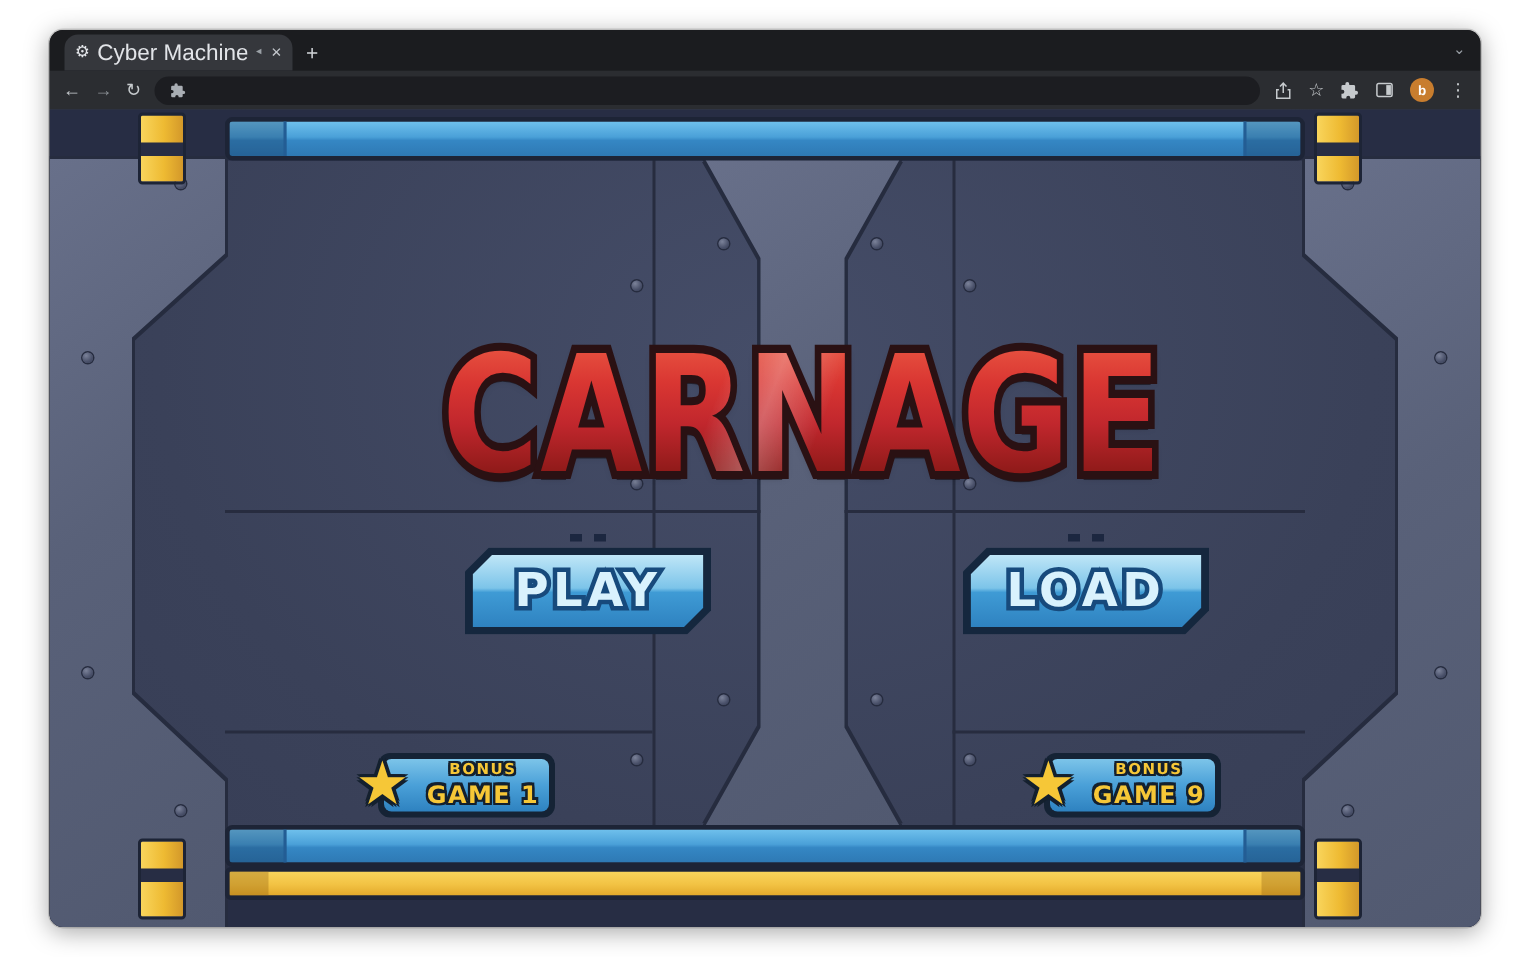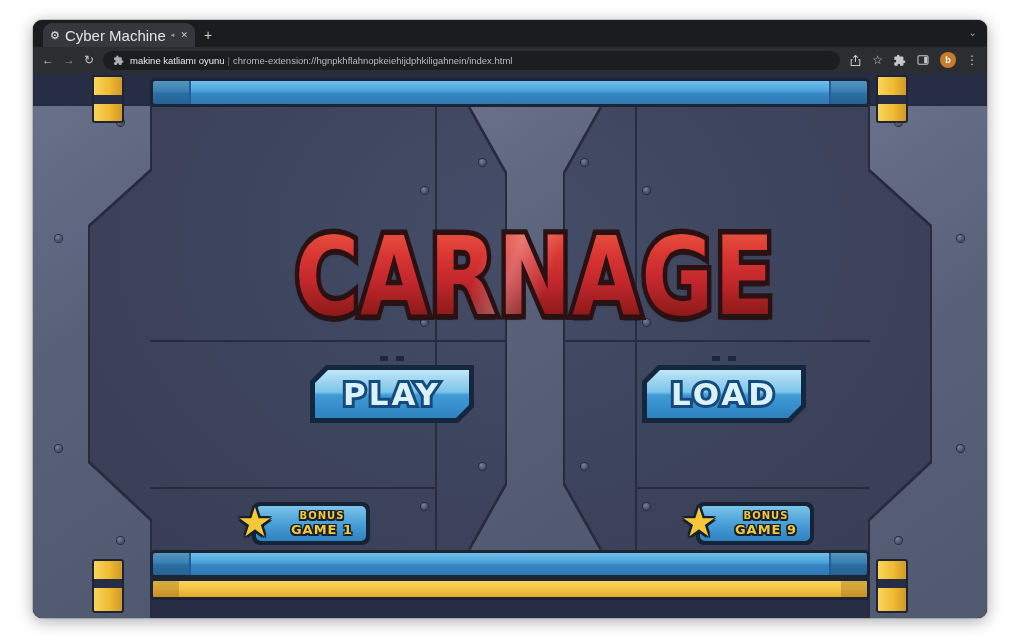--- a/index.html
+++ b/index.html
@@ -114,21 +114,21 @@
       background:linear-gradient(180deg,#7cc4e9 0%,#4aa0d8 50%,#2e82c0 100%); }
   .bonus .star-stack { position:absolute; left:-15px; top:-3px; font-size:40px; }
   .bonus .star-outline { text-shadow:-2px -2px 0 #14202e,2px -2px 0 #14202e,-2px 2px 0 #14202e,2px 2px 0 #14202e,
       0 -2px 0 #14202e,0 2px 0 #14202e,-2px 0 0 #14202e,2px 0 0 #14202e; color:#f6c737; }
   .bonus .txt { position:absolute; left:26px; right:4px; top:0; bottom:0; display:flex; flex-direction:column;
       align-items:center; justify-content:center; gap:1px; color:#f6c737; font-weight:bold;
       font-family:"DejaVu Sans","Liberation Sans",sans-serif;
       text-shadow:-1.5px -1.5px 0 #14202e,1.5px -1.5px 0 #14202e,-1.5px 1.5px 0 #14202e,1.5px 1.5px 0 #14202e,
       0 -1.5px 0 #14202e,0 1.5px 0 #14202e,-1.5px 0 0 #14202e,1.5px 0 0 #14202e; }
   .bonus .l1 { font-size:10px; letter-spacing:1px; }
-  .bonus .l2 { font-size:13px; letter-spacing:1px; }
+  .bonus .l2 { font-size:16px; letter-spacing:1px; }
   .bonus-left { left:219px; top:429px; } .bonus-right { left:663px; top:429px; }
 
   svg { display:block; }
 </style>
 </head>
 <body>
 
 <div class="window">
 
   <div class="tabstrip">
@@ -144,23 +144,20 @@
 
   <div class="toolbar">
     <span class="nav-icon">←</span>
     <span class="nav-icon dim">→</span>
     <span class="nav-icon">↻</span>
     <div class="urlbar">
       <span class="url-ext-icon">
         <svg width="11" height="11" viewBox="0 0 20 20" fill="#a9aeb4">
             <path d="M8 1a2 2 0 0 0-2 2v1H3.5A1.5 1.5 0 0 0 2 5.5V9h1a2 2 0 1 1 0 4H2v3.5A1.5 1.5 0 0 0 3.5 18H7v-1a2 2 0 1 1 4 0v1h3.5a1.5 1.5 0 0 0 1.5-1.5V14h1a2 2 0 1 0 0-4h-1V5.5A1.5 1.5 0 0 0 14.5 4H10V3a2 2 0 0 0-2-2z"></path>
           </svg>
-      </span>
-      <span class="url-text">
-        <span class="url-site">makine katliamı oyunu</span><span class="url-sep">|</span><span class="url-path">chrome-extension://hgnpkhflahnopkeiehijdphkiligahnein/index.html</span>
       </span>
     </div>
     <div class="tool-cluster">
       <span class="tool-icon">
         <svg width="13" height="13" viewBox="0 0 18 18" fill="none" stroke="#c6cacd" stroke-width="1.4">
             <path d="M6 5l3-3 3 3M9 2v9"></path>
             <path d="M5 8H3v8h12V8h-2"></path>
           </svg>
       </span>
       <span class="tool-icon">☆</span>

